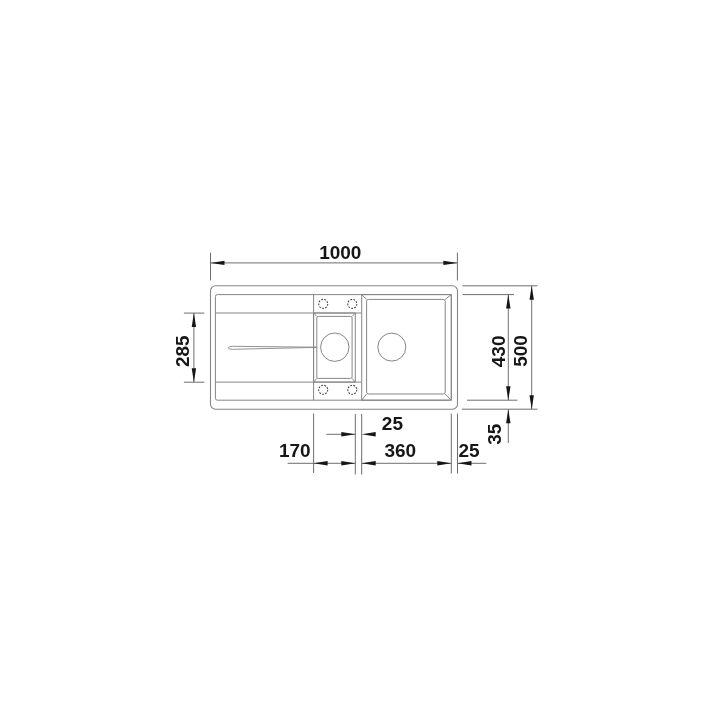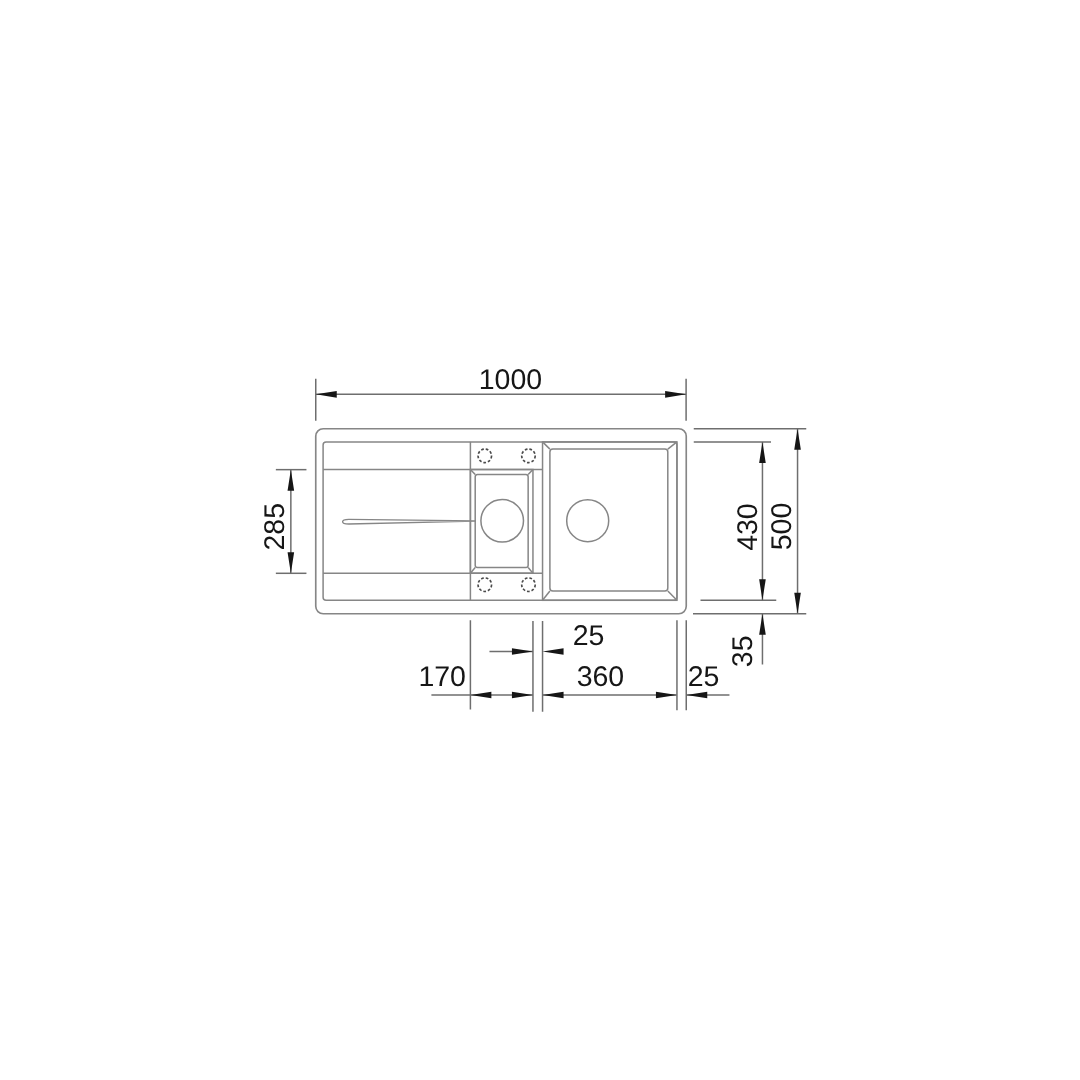--- a/index.html
+++ b/index.html
@@ -1,16 +1,16 @@
 <!DOCTYPE html>
 <html><head>
 <meta charset="utf-8">
 <style>
   html,body{margin:0;padding:0;background:#ffffff;}
-  .page{width:720px;height:596px;position:relative;background:#15803d;}
+  .page{width:720px;height:596px;position:relative;background:#15803d;font-weight:bold;}
   svg{display:block;}
   text{font-family:"Liberation Sans", sans-serif;font-size:19px;fill:#161616;}
 </style>
 </head>
 <body>
 <div class="page">
 <svg width="720" height="720" viewBox="0 0 720 720" xmlns="http://www.w3.org/2000/svg">
   <rect x="0" y="0" width="720" height="720" fill="#ffffff"></rect>
 
   <rect x="210.5" y="285.8" width="247" height="123.4" rx="5" fill="none" stroke="#868686" stroke-width="1.1"></rect>

